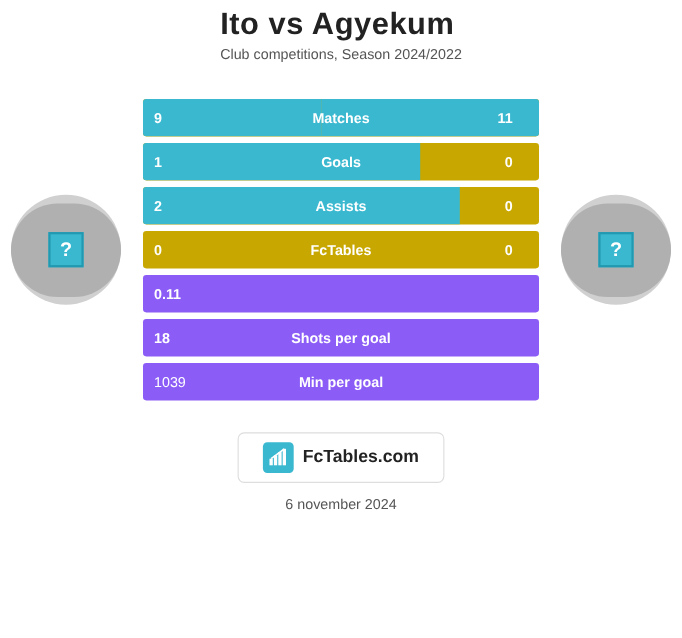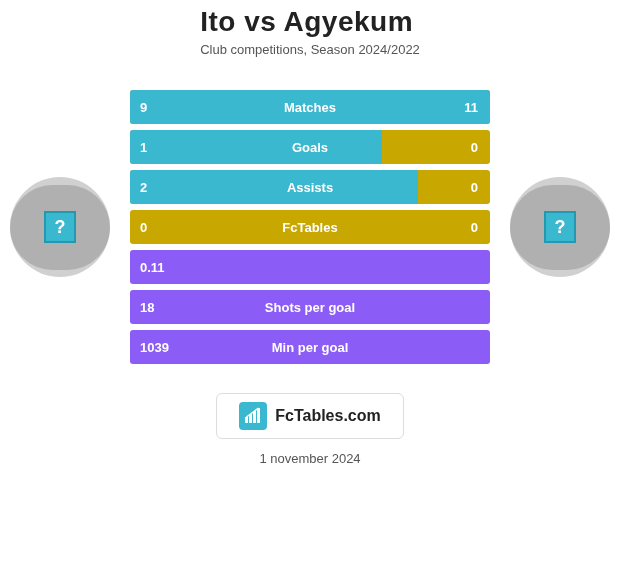--- a/index.html
+++ b/index.html
@@ -128,21 +128,21 @@
       position: absolute;
       left: 10px;
       font-size: 13px;
       font-weight: bold;
       color: #fff;
       z-index: 3;
     }
 
     .stat-val-right {
       position: absolute;
-      right: 12px;
+      right: 24px;
       font-size: 13px;
       font-weight: bold;
       color: #fff;
       z-index: 3;
       text-align: right;
     }
 
     
     .stat-row-single .stat-bar-bg {
       background: #8b5cf6;
@@ -281,21 +281,21 @@
           </div>
         </div>
         <div class="stat-row stat-row-single">
           <div class="stat-bar-bg" style="width: 100%; height: 34px; text-align: right;">
             <span class="stat-val-single-left" style="position: absolute; left: 10px; font-size: 13px; font-weight: bold; color: rgb(255, 255, 255); z-index: 3;">18</span>
             <span class="stat-label">Shots per goal</span>
           </div>
         </div>
         <div class="stat-row stat-row-single">
           <div class="stat-bar-bg" style="width: 100%; height: 34px;">
-            <span class="stat-val-single-left" style="position: absolute; left: 10px; font-size: 13px; font-weight: bold; color: rgb(255, 255, 255); z-index: 3;">1039</span>
+            <span class="stat-val-single-left" style="position: absolute; left: 10px; font-size: 13px; font-weight: normal; color: rgb(255, 255, 255); z-index: 3;">1039</span>
             <span class="stat-label">Min per goal</span>
           </div>
         </div>
       </div>
 
     <div class="player-avatar player-avatar-right">
       <div class="outer-avatar-circle">
         <div class="question-box">?</div>
       </div>
     </div>
@@ -310,14 +310,14 @@
           <rect x="5" y="7" width="3" height="9" fill="white"></rect>
           <rect x="9" y="4" width="3" height="12" fill="white"></rect>
           <rect x="13" y="1" width="3" height="15" fill="white"></rect>
           <polyline points="2.5,10 6.5,7 10.5,4 14.5,1" stroke="white" stroke-width="1.5" fill="none"></polyline>
         </svg>
       </div>
       <span class="logo-text">FcTables.com</span>
     </div>
   </div>
 
-  <div class="footer-date">1 november 2024</div>
+  <div class="footer-date">6 november 2024</div>
 </div>
 
 </body></html>

